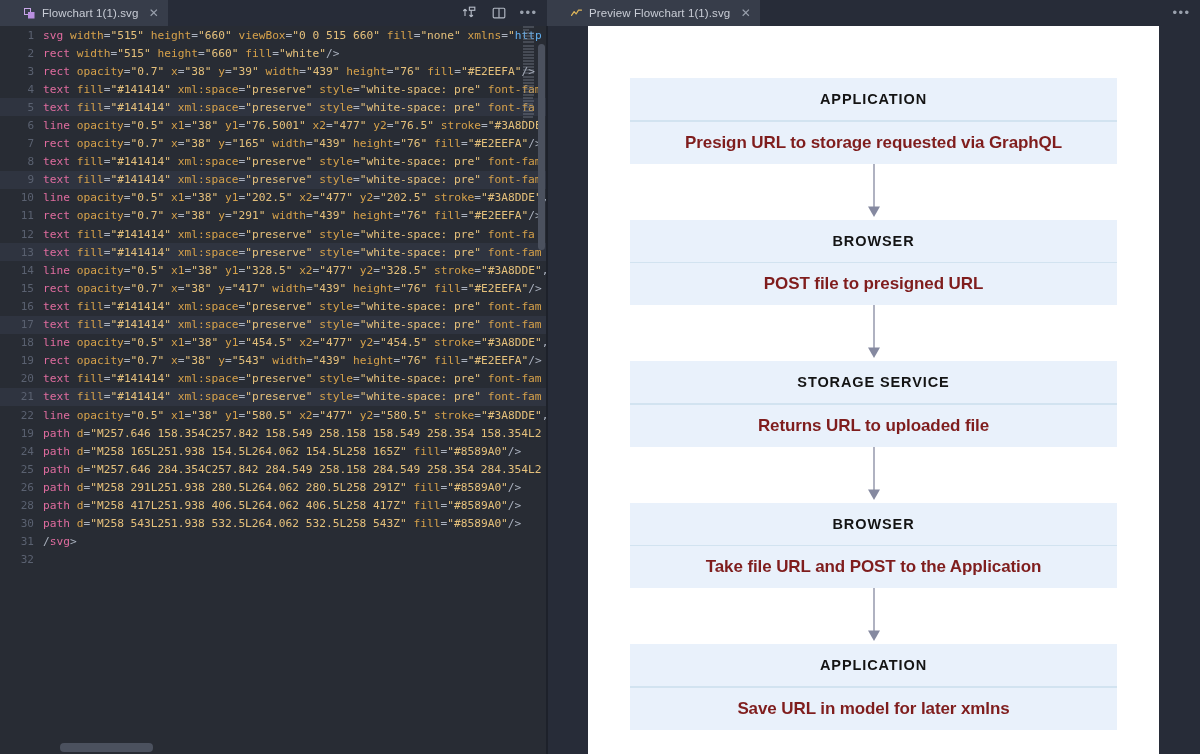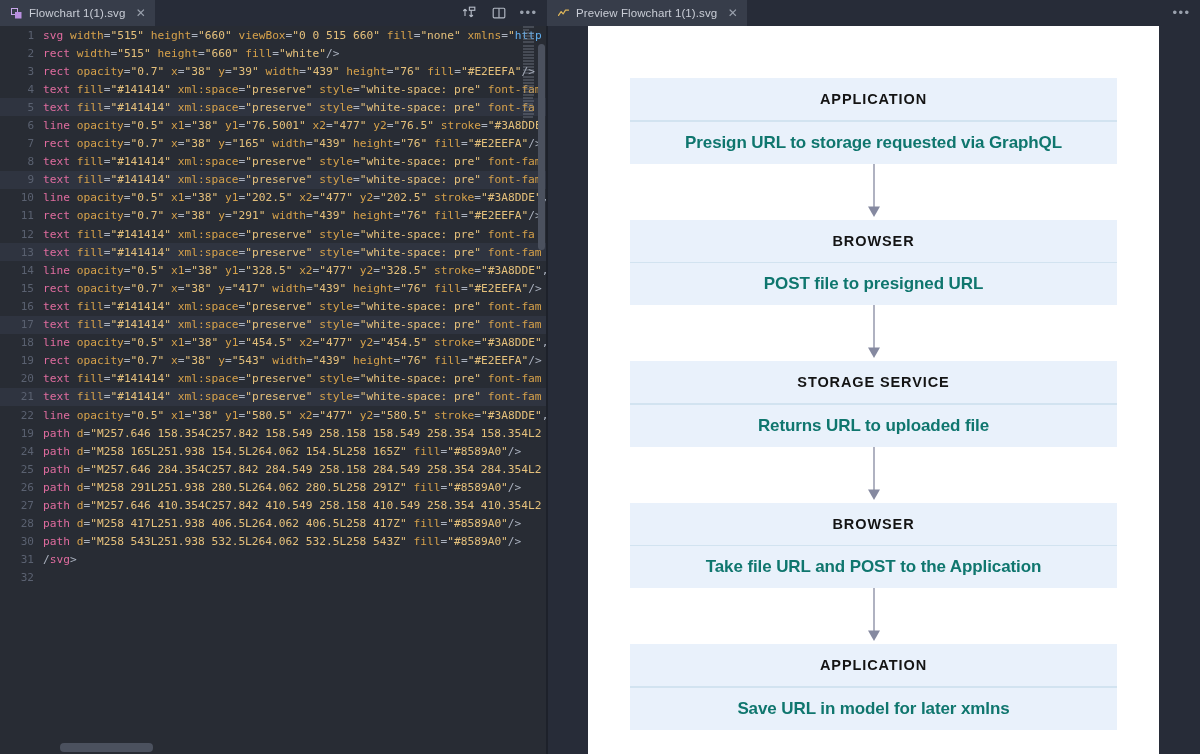--- a/index.html
+++ b/index.html
@@ -28,21 +28,21 @@
     position: relative;
   }
   .tabgroup { display: flex; align-items: stretch; }
   .tabgroup-left { width: 547px; position: relative; }
   .tabgroup-right { flex: 1; position: relative; }
 
   .tab {
     display: flex;
     align-items: center;
     gap: 7px;
-    padding: 0 9px 0 11px;
+    padding: 0 9px 0 24px;
     height: 26px;
     font-size: 11.5px;
     color: #c9cdd6;
     background: #373d4a;
     cursor: default;
     white-space: nowrap;
   }
   .tab .ticon {
     width: 11px; height: 11px;
     display: inline-flex;
@@ -208,21 +208,21 @@
   }
   .node-sep {
     height: 1.5px;
     background: #b7d2e7;
     opacity: 0.62;
   }
   .node-body {
     height: 42px;
     font-size: 17px;
     font-weight: bold;
-    color: #0f766e;
+    color: #7f1d1d;
     letter-spacing: -0.1px;
     padding: 0 10px;
   }
   .connector {
     height: 56px;
     display: flex;
     justify-content: center;
     align-items: stretch;
   }
   .connector svg { display: block; }
@@ -315,21 +315,20 @@
           <div class="code-line hl"><span class="ln">17</span><span class="ltext"><span class="t-tag">text</span><span class="t-punc"> </span><span class="t-attr">fill</span><span class="t-eq">=</span><span class="t-str">"#141414"</span><span class="t-punc"> </span><span class="t-attr">xml:space</span><span class="t-eq">=</span><span class="t-str">"preserve"</span><span class="t-punc"> </span><span class="t-attr">style</span><span class="t-eq">=</span><span class="t-str">"white-space: pre"</span><span class="t-punc"> </span><span class="t-attr">font-fam</span></span></div>
           <div class="code-line"><span class="ln">18</span><span class="ltext"><span class="t-tag">line</span><span class="t-punc"> </span><span class="t-attr">opacity</span><span class="t-eq">=</span><span class="t-str">"0.5"</span><span class="t-punc"> </span><span class="t-attr">x1</span><span class="t-eq">=</span><span class="t-str">"38"</span><span class="t-punc"> </span><span class="t-attr">y1</span><span class="t-eq">=</span><span class="t-str">"454.5"</span><span class="t-punc"> </span><span class="t-attr">x2</span><span class="t-eq">=</span><span class="t-str">"477"</span><span class="t-punc"> </span><span class="t-attr">y2</span><span class="t-eq">=</span><span class="t-str">"454.5"</span><span class="t-punc"> </span><span class="t-attr">stroke</span><span class="t-eq">=</span><span class="t-str">"#3A8DDE"</span><span class="t-punc">,</span></span></div>
           <div class="code-line"><span class="ln">19</span><span class="ltext"><span class="t-tag">rect</span><span class="t-punc"> </span><span class="t-attr">opacity</span><span class="t-eq">=</span><span class="t-str">"0.7"</span><span class="t-punc"> </span><span class="t-attr">x</span><span class="t-eq">=</span><span class="t-str">"38"</span><span class="t-punc"> </span><span class="t-attr">y</span><span class="t-eq">=</span><span class="t-str">"543"</span><span class="t-punc"> </span><span class="t-attr">width</span><span class="t-eq">=</span><span class="t-str">"439"</span><span class="t-punc"> </span><span class="t-attr">height</span><span class="t-eq">=</span><span class="t-str">"76"</span><span class="t-punc"> </span><span class="t-attr">fill</span><span class="t-eq">=</span><span class="t-str">"#E2EEFA"</span><span class="t-punc">/&gt;</span></span></div>
           <div class="code-line"><span class="ln">20</span><span class="ltext"><span class="t-tag">text</span><span class="t-punc"> </span><span class="t-attr">fill</span><span class="t-eq">=</span><span class="t-str">"#141414"</span><span class="t-punc"> </span><span class="t-attr">xml:space</span><span class="t-eq">=</span><span class="t-str">"preserve"</span><span class="t-punc"> </span><span class="t-attr">style</span><span class="t-eq">=</span><span class="t-str">"white-space: pre"</span><span class="t-punc"> </span><span class="t-attr">font-fam</span></span></div>
           <div class="code-line hl"><span class="ln">21</span><span class="ltext"><span class="t-tag">text</span><span class="t-punc"> </span><span class="t-attr">fill</span><span class="t-eq">=</span><span class="t-str">"#141414"</span><span class="t-punc"> </span><span class="t-attr">xml:space</span><span class="t-eq">=</span><span class="t-str">"preserve"</span><span class="t-punc"> </span><span class="t-attr">style</span><span class="t-eq">=</span><span class="t-str">"white-space: pre"</span><span class="t-punc"> </span><span class="t-attr">font-fam</span></span></div>
           <div class="code-line"><span class="ln">22</span><span class="ltext"><span class="t-tag">line</span><span class="t-punc"> </span><span class="t-attr">opacity</span><span class="t-eq">=</span><span class="t-str">"0.5"</span><span class="t-punc"> </span><span class="t-attr">x1</span><span class="t-eq">=</span><span class="t-str">"38"</span><span class="t-punc"> </span><span class="t-attr">y1</span><span class="t-eq">=</span><span class="t-str">"580.5"</span><span class="t-punc"> </span><span class="t-attr">x2</span><span class="t-eq">=</span><span class="t-str">"477"</span><span class="t-punc"> </span><span class="t-attr">y2</span><span class="t-eq">=</span><span class="t-str">"580.5"</span><span class="t-punc"> </span><span class="t-attr">stroke</span><span class="t-eq">=</span><span class="t-str">"#3A8DDE"</span><span class="t-punc">,</span></span></div>
           <div class="code-line"><span class="ln">19</span><span class="ltext"><span class="t-tag">path</span><span class="t-punc"> </span><span class="t-attr">d</span><span class="t-eq">=</span><span class="t-str">"M257.646 158.354C257.842 158.549 258.158 158.549 258.354 158.354L2</span></span></div>
           <div class="code-line"><span class="ln">24</span><span class="ltext"><span class="t-tag">path</span><span class="t-punc"> </span><span class="t-attr">d</span><span class="t-eq">=</span><span class="t-str">"M258 165L251.938 154.5L264.062 154.5L258 165Z"</span><span class="t-punc"> </span><span class="t-attr">fill</span><span class="t-eq">=</span><span class="t-str">"#8589A0"</span><span class="t-punc">/&gt;</span></span></div>
           <div class="code-line"><span class="ln">25</span><span class="ltext"><span class="t-tag">path</span><span class="t-punc"> </span><span class="t-attr">d</span><span class="t-eq">=</span><span class="t-str">"M257.646 284.354C257.842 284.549 258.158 284.549 258.354 284.354L2</span></span></div>
           <div class="code-line"><span class="ln">26</span><span class="ltext"><span class="t-tag">path</span><span class="t-punc"> </span><span class="t-attr">d</span><span class="t-eq">=</span><span class="t-str">"M258 291L251.938 280.5L264.062 280.5L258 291Z"</span><span class="t-punc"> </span><span class="t-attr">fill</span><span class="t-eq">=</span><span class="t-str">"#8589A0"</span><span class="t-punc">/&gt;</span></span></div>
-          <div class="code-line"><span class="ln">27</span><span class="ltext"><span class="t-tag">path</span><span class="t-punc"> </span><span class="t-attr">d</span><span class="t-eq">=</span><span class="t-str">"M257.646 410.354C257.842 410.549 258.158 410.549 258.354 410.354L2</span></span></div>
           <div class="code-line"><span class="ln">28</span><span class="ltext"><span class="t-tag">path</span><span class="t-punc"> </span><span class="t-attr">d</span><span class="t-eq">=</span><span class="t-str">"M258 417L251.938 406.5L264.062 406.5L258 417Z"</span><span class="t-punc"> </span><span class="t-attr">fill</span><span class="t-eq">=</span><span class="t-str">"#8589A0"</span><span class="t-punc">/&gt;</span></span></div>
           <div class="code-line"><span class="ln">30</span><span class="ltext"><span class="t-tag">path</span><span class="t-punc"> </span><span class="t-attr">d</span><span class="t-eq">=</span><span class="t-str">"M258 543L251.938 532.5L264.062 532.5L258 543Z"</span><span class="t-punc"> </span><span class="t-attr">fill</span><span class="t-eq">=</span><span class="t-str">"#8589A0"</span><span class="t-punc">/&gt;</span></span></div>
           <div class="code-line"><span class="ln">31</span><span class="ltext"><span class="t-punc">/</span><span class="t-tag">svg</span><span class="t-punc">&gt;</span></span></div>
           <div class="code-line"><span class="ln">32</span><span class="ltext"></span></div>
         </div>
       <div class="minimap" id="minimap">
           <div class="mm-line" style="width: 77.7%;"></div>
           <div class="mm-line" style="width: 46.2%;"></div>
           <div class="mm-line" style="width: 76.65%;"></div>
           <div class="mm-line" style="width: 77.7%;"></div>

